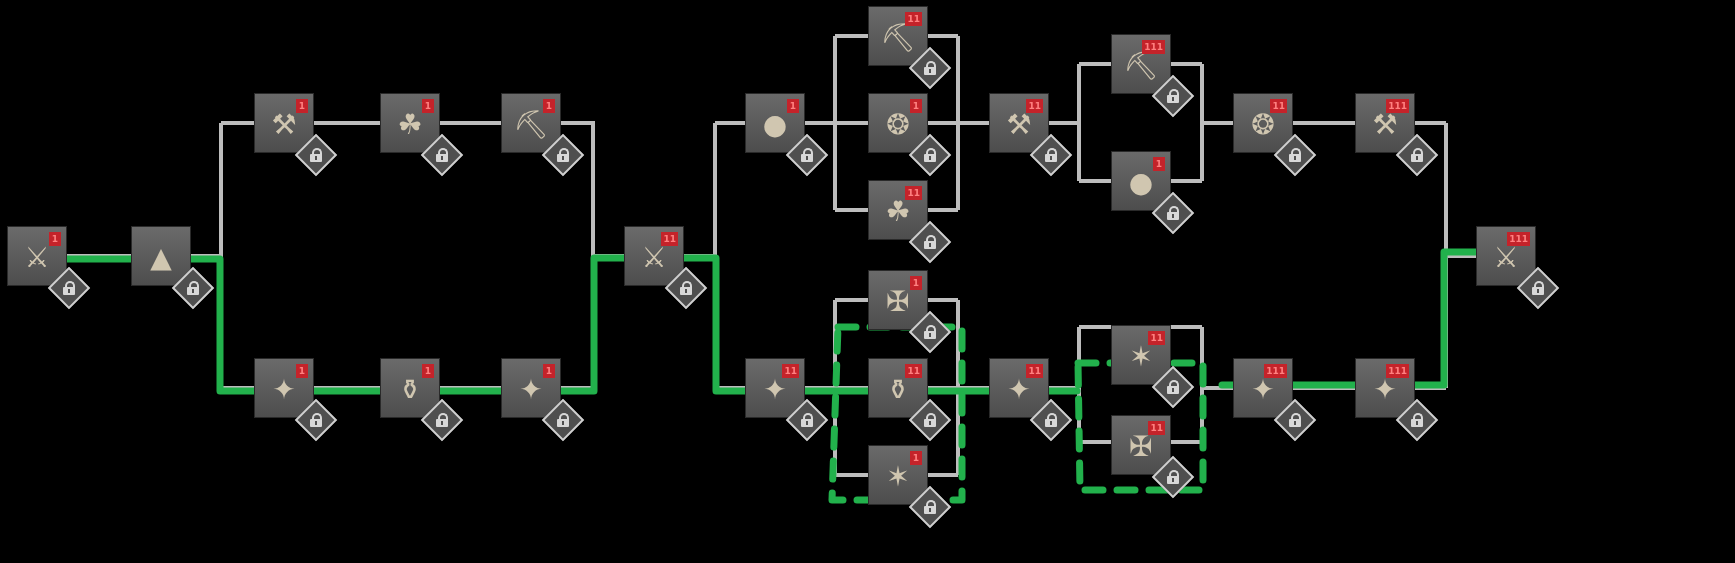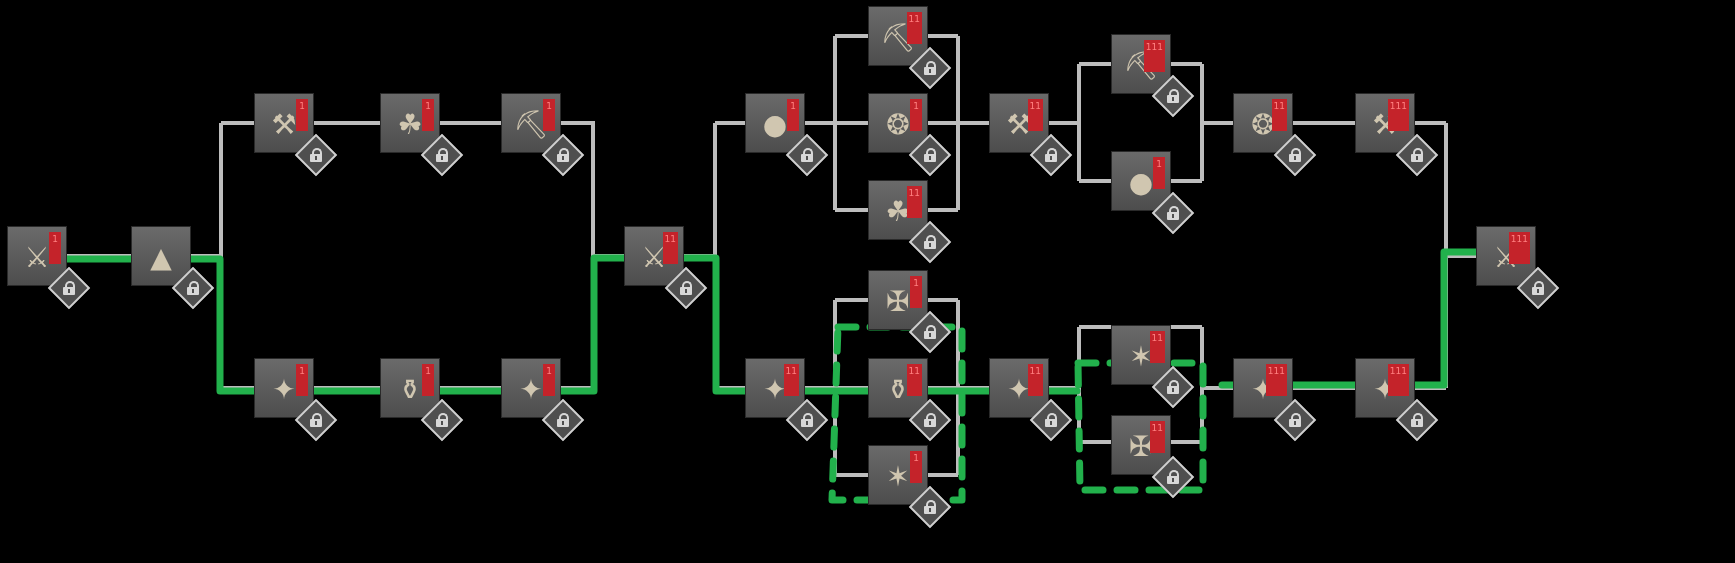--- a/index.html
+++ b/index.html
@@ -1,22 +1,22 @@
 <!DOCTYPE html>
 <html><head>
 <meta charset="utf-8">
 <style>
   html,body{margin:0;padding:0;background:#000;}
   body{width:1735px;height:563px;position:relative;overflow:hidden;font-family:"DejaVu Sans",sans-serif;}
   #tree{position:absolute;left:0;top:0;width:1735px;height:563px;}
   .node{position:absolute;width:58px;height:58px;margin-left:-29px;margin-top:-29px;
         background:linear-gradient(#6a6a6a,#4d4d4d);box-shadow:0 0 0 1px #2a2a2a;cursor:pointer;}
   .node .glyph{position:absolute;left:8px;top:10px;width:42px;height:42px;font-size:28px;line-height:42px;text-align:center;color:#d0c6b0;}
-  .node .badge{position:absolute;right:5px;top:5px;min-width:8px;height:32px;padding:0 2px;background:#c4232a;
-        color:#ff8080;font-size:9px;line-height:14px;text-align:center;font-weight:normal;}
+  .node .badge{position:absolute;right:5px;top:5px;min-width:8px;height:14px;padding:0 2px;background:#c4232a;
+        color:#ff8080;font-size:9px;line-height:14px;text-align:center;font-weight:bold;}
   .node .lock{position:absolute;right:-18px;bottom:-18px;width:26px;height:26px;transform:rotate(45deg);
         background:#4f4f4f;border:2px solid #cfcfcf;}
   .node .lock .lk{position:absolute;left:7px;top:6px;width:12px;height:14px;transform:rotate(-45deg);}
   .node .lock .lk .shackle{position:absolute;left:2px;top:0;width:6px;height:6px;border:2px solid #d8d8d8;border-bottom:none;border-radius:5px 5px 0 0;}
   .node .lock .lk .body{position:absolute;left:0;top:6px;width:12px;height:8px;background:#d8d8d8;border-radius:1px;}
   .node .lock .lk .hole{position:absolute;left:5px;top:8px;width:2px;height:4px;background:#4f4f4f;}
 </style>
 </head>
 <body>
 

